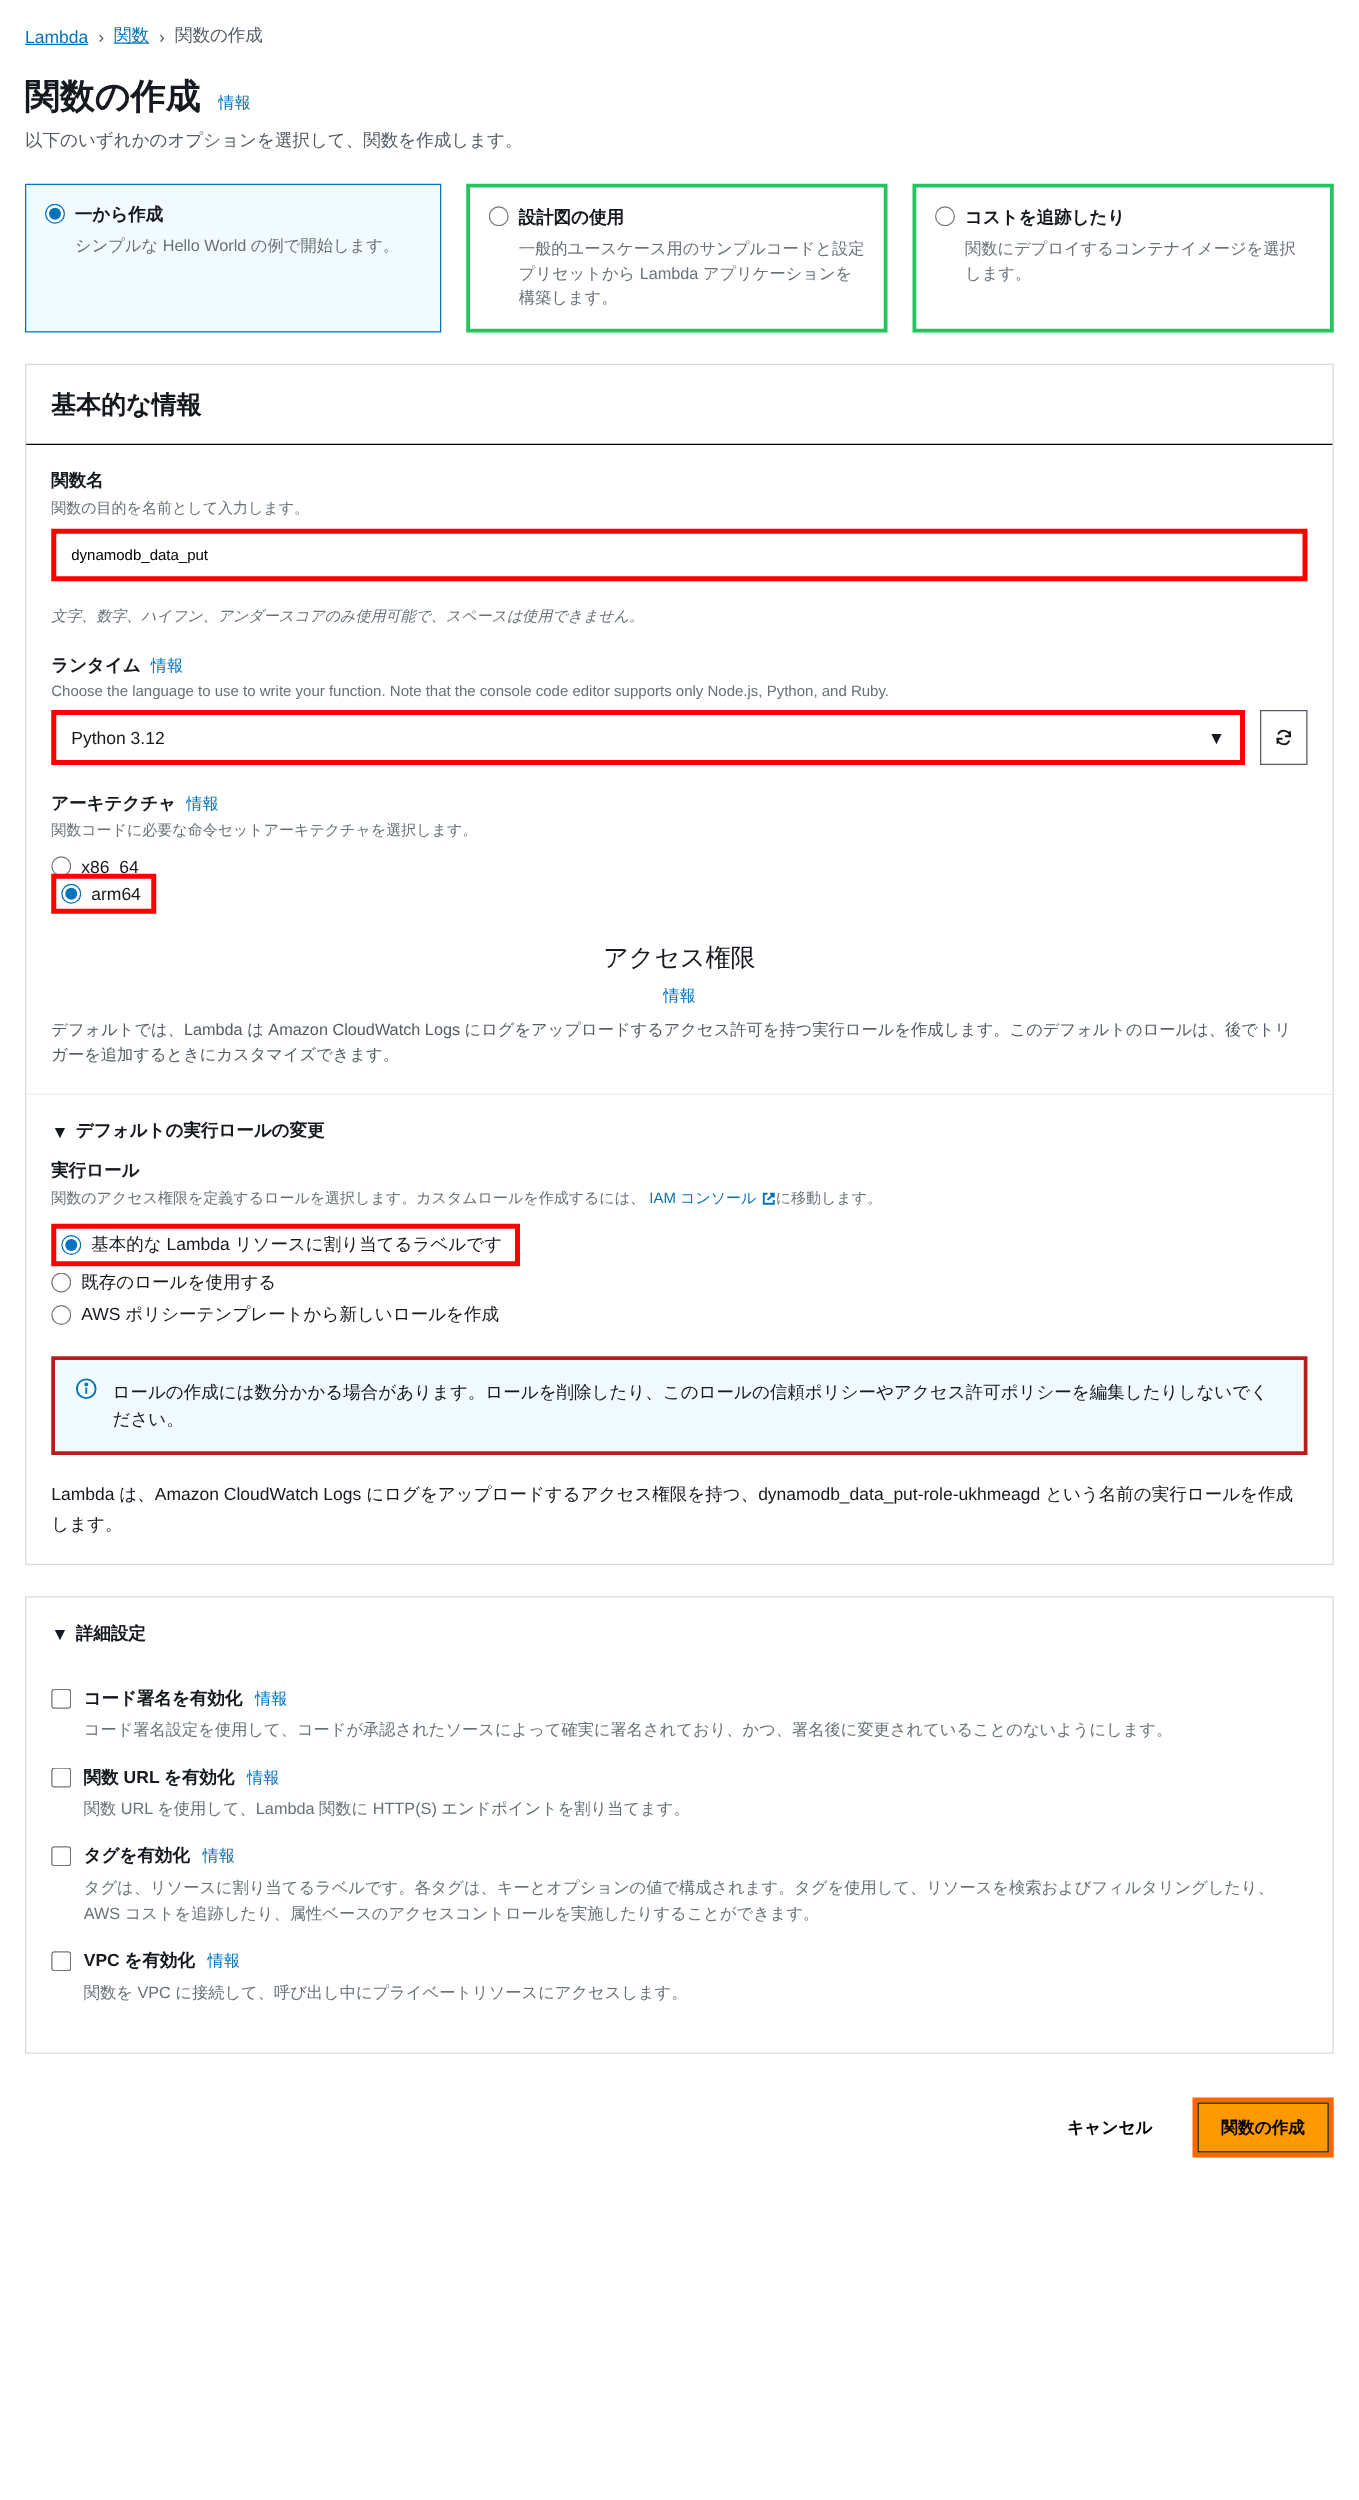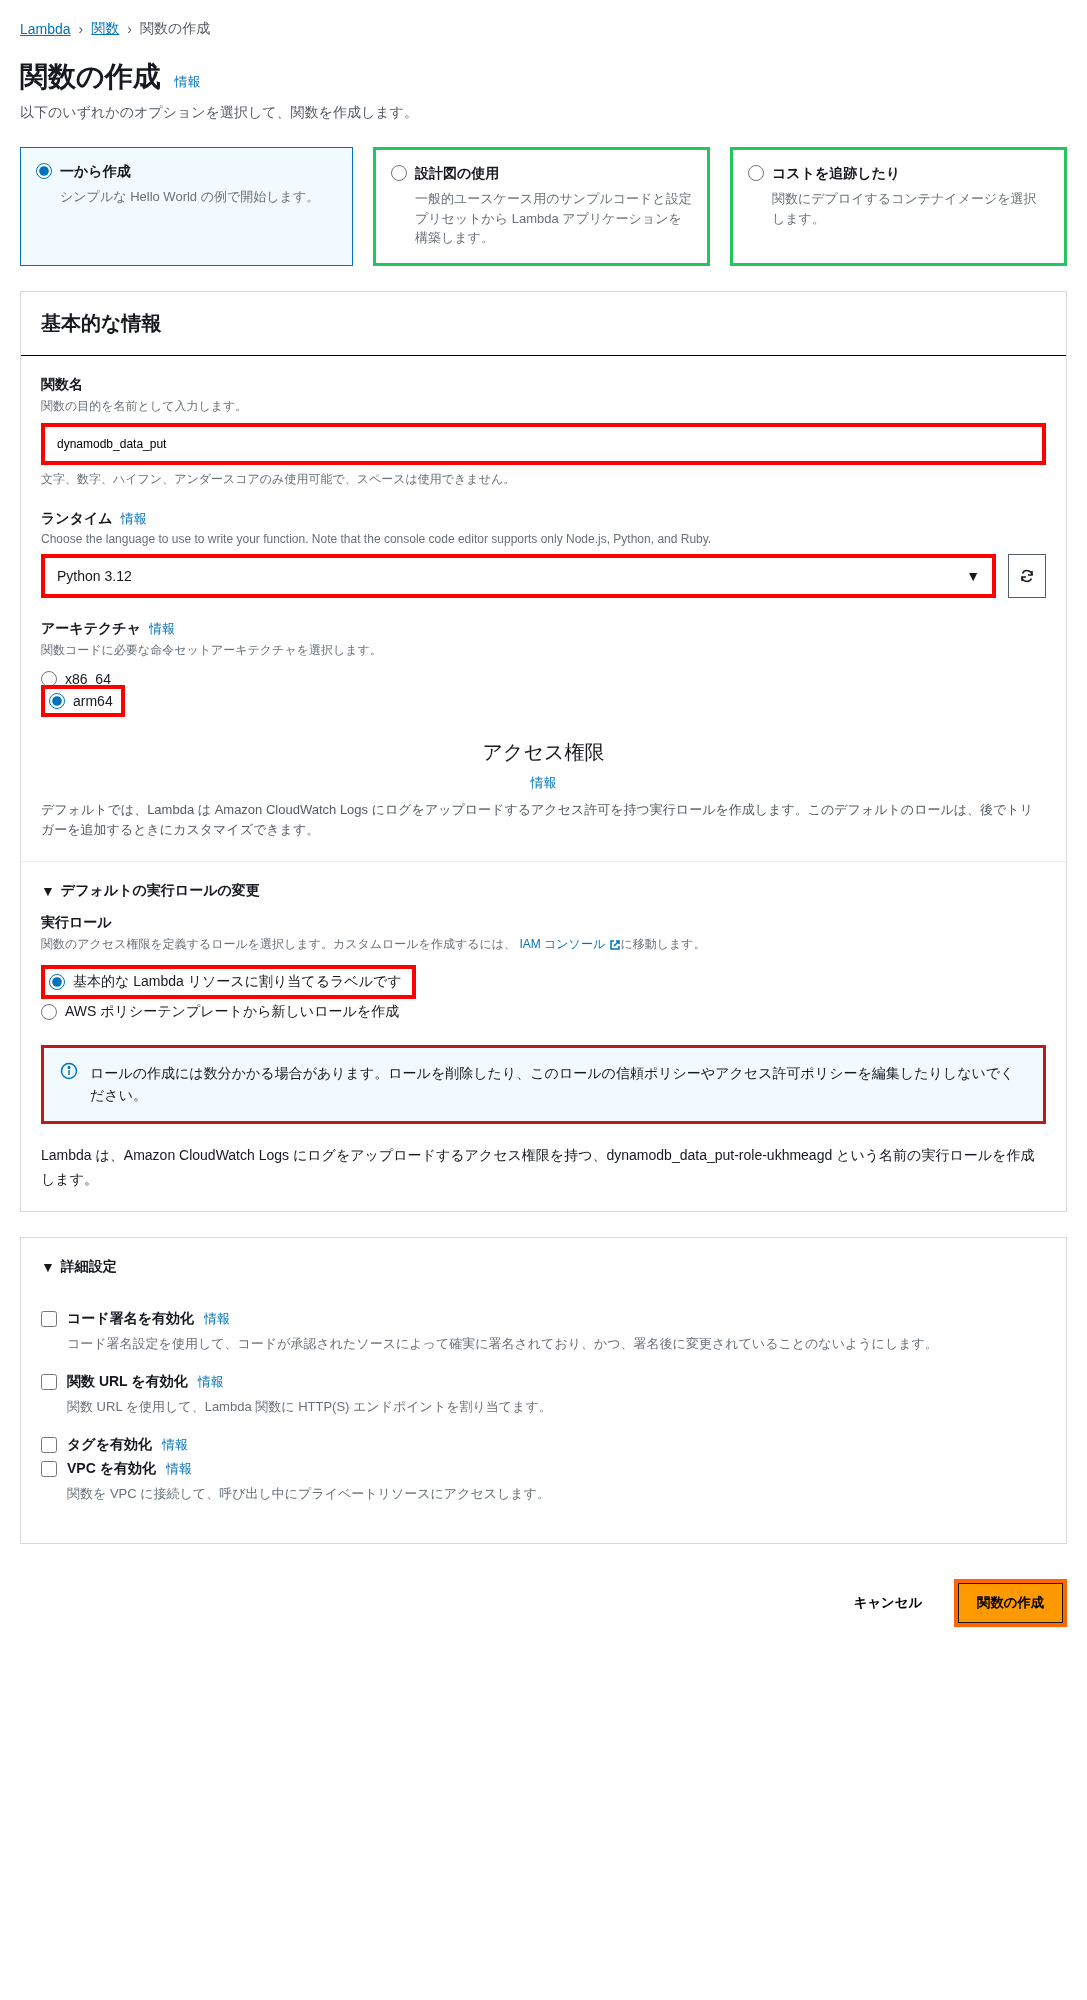--- a/index.html
+++ b/index.html
@@ -18,21 +18,21 @@
 .option-card .radio-hdr { display: flex; align-items: flex-start; gap: 8px; margin-bottom: 6px; }
 .option-card .title { font-weight: 700; }
 .option-card .desc { color: #687078; font-size: 13px; margin-left: 24px; line-height: 1.5; }
 input[type="radio"] { width: 16px; height: 16px; accent-color: #0073bb; }
 .panel { border: 1px solid #d5dbdb; margin-bottom: 25px; background: #fff; }
 .panel-header { padding: 18px 20px; font-size: 20px; font-weight: 700; border-bottom: 1px solid #000000; }
 .panel-body { padding: 20px; }
 .field { margin-bottom: 22px; }
 .field-label { font-weight: 700; margin-bottom: 4px; display: flex; align-items: center; gap: 8px; }
 .field-hint { color: #687078; font-size: 12px; margin-bottom: 8px; }
-.field-sub { color: #687078; font-size: 12px; margin-top: 6px; }
+.field-sub { color: #687078; font-size: 12px; margin-top: 20px; font-style: italic; }
 .text-input { width: 100%; padding: 8px 10px; border: 1px solid #879596; font-size: 12px; }
 .hl-red { border: 4px solid #ff0000; padding: 2px; }
 .hl-red-fit { border: 4px solid #ff0000; padding: 2px; display: inline-block; }
 .hl-orange { border: 4px solid #ff6600; display: inline-block; }
 .select-row { display: flex; gap: 12px; align-items: stretch; }
 .select-box { flex: 1; border: 1px solid #879596; padding: 8px 10px; display: flex; justify-content: space-between; align-items: center; background: #fff; }
 .refresh-btn { border: 1px solid #545b64; background: #fff; width: 38px; display: flex; align-items: center; justify-content: center; cursor: pointer; }
 .radio-item { display: flex; align-items: center; gap: 8px; padding: 4px 0; }
 .section-title { font-size: 20px; font-weight: 400; color: #545b64; display: flex; align-items: center; gap: 8px; margin-bottom: 8px; }
 .section-desc { color: #545b64; font-size: 13px; line-height: 1.6; margin-bottom: 20px; }
@@ -168,20 +168,24 @@
     </div>
 
     <div class="hl-red-fit" style="margin-top:4px;">
       <div class="radio-item" style="padding:2px 8px 2px 2px;">
         <input type="radio" checked="" style="">
         <span>基本的な Lambda リソースに割り当てるラベルです</span>
       </div>
     </div>
     <div class="radio-item">
       <input type="radio" style="">
+      <span>既存のロールを使用する</span>
+    </div>
+    <div class="radio-item">
+      <input type="radio" style="">
       <span>AWS ポリシーテンプレートから新しいロールを作成</span>
     </div>
 
     <div class="info-box">
       <span class="icon">
         <svg width="18" height="18" viewBox="0 0 18 18" fill="none" stroke="#0073bb" stroke-width="1.5">
             <circle cx="9" cy="9" r="7.5"></circle>
             <line x1="9" y1="8" x2="9" y2="13"></line>
             <circle cx="9" cy="5.5" r="0.8" fill="#0073bb"></circle>
           </svg>
@@ -214,20 +218,21 @@
       <span class="lbl">関数 URL を有効化</span>
       <a href="#" class="info-link">情報</a>
     </div>
     <div class="checkbox-desc">関数 URL を使用して、Lambda 関数に HTTP(S) エンドポイントを割り当てます。</div>
 
     <div class="checkbox-item">
       <input type="checkbox" style="">
       <span class="lbl">タグを有効化</span>
       <a href="#" class="info-link">情報</a>
     </div>
+    <div class="checkbox-desc">タグは、リソースに割り当てるラベルです。各タグは、キーとオプションの値で構成されます。タグを使用して、リソースを検索およびフィルタリングしたり、AWS コストを追跡したり、属性ベースのアクセスコントロールを実施したりすることができます。</div>
 
     <div class="checkbox-item">
       <input type="checkbox" style="">
       <span class="lbl">VPC を有効化</span>
       <a href="#" class="info-link">情報</a>
     </div>
     <div class="checkbox-desc">関数を VPC に接続して、呼び出し中にプライベートリソースにアクセスします。</div>
   </div>
 </div>
 

